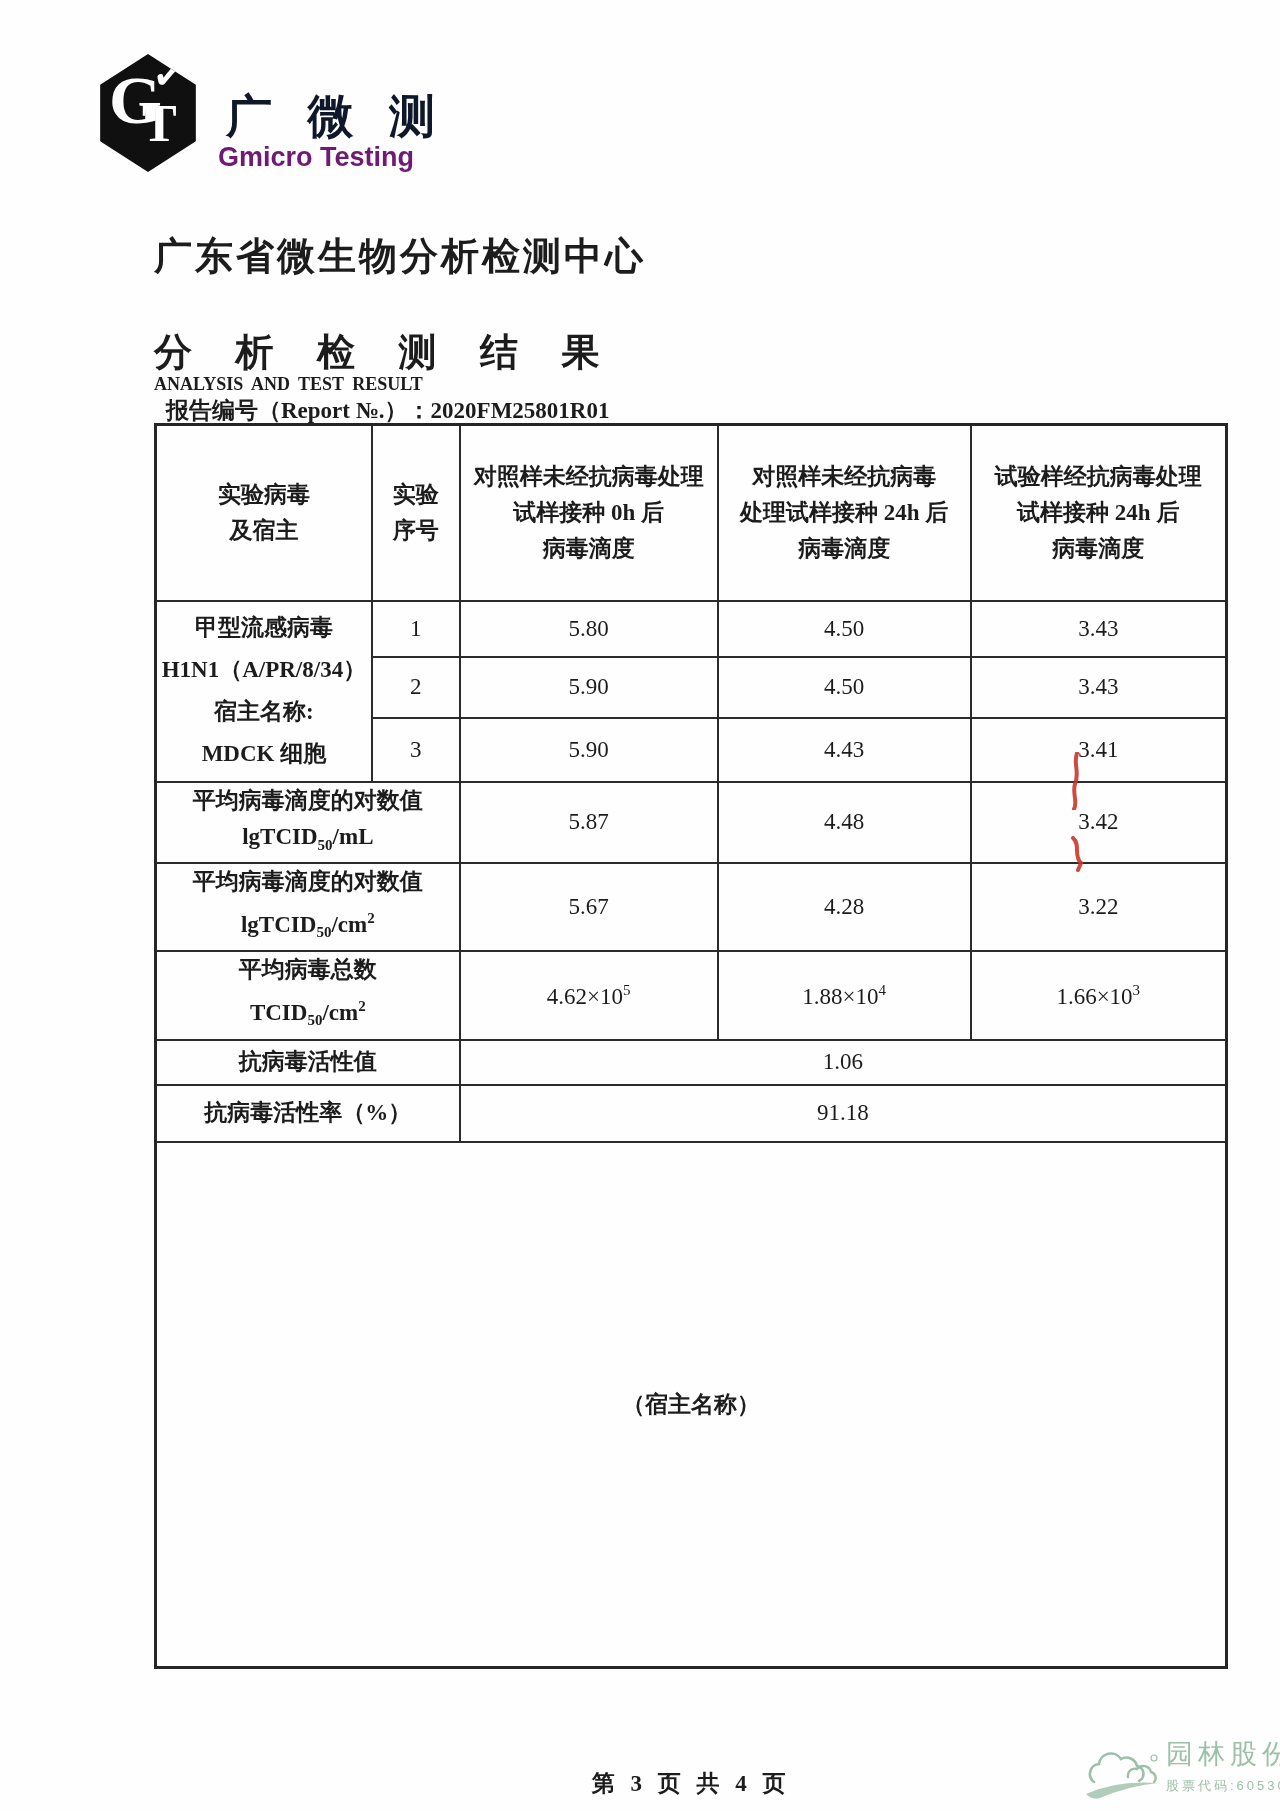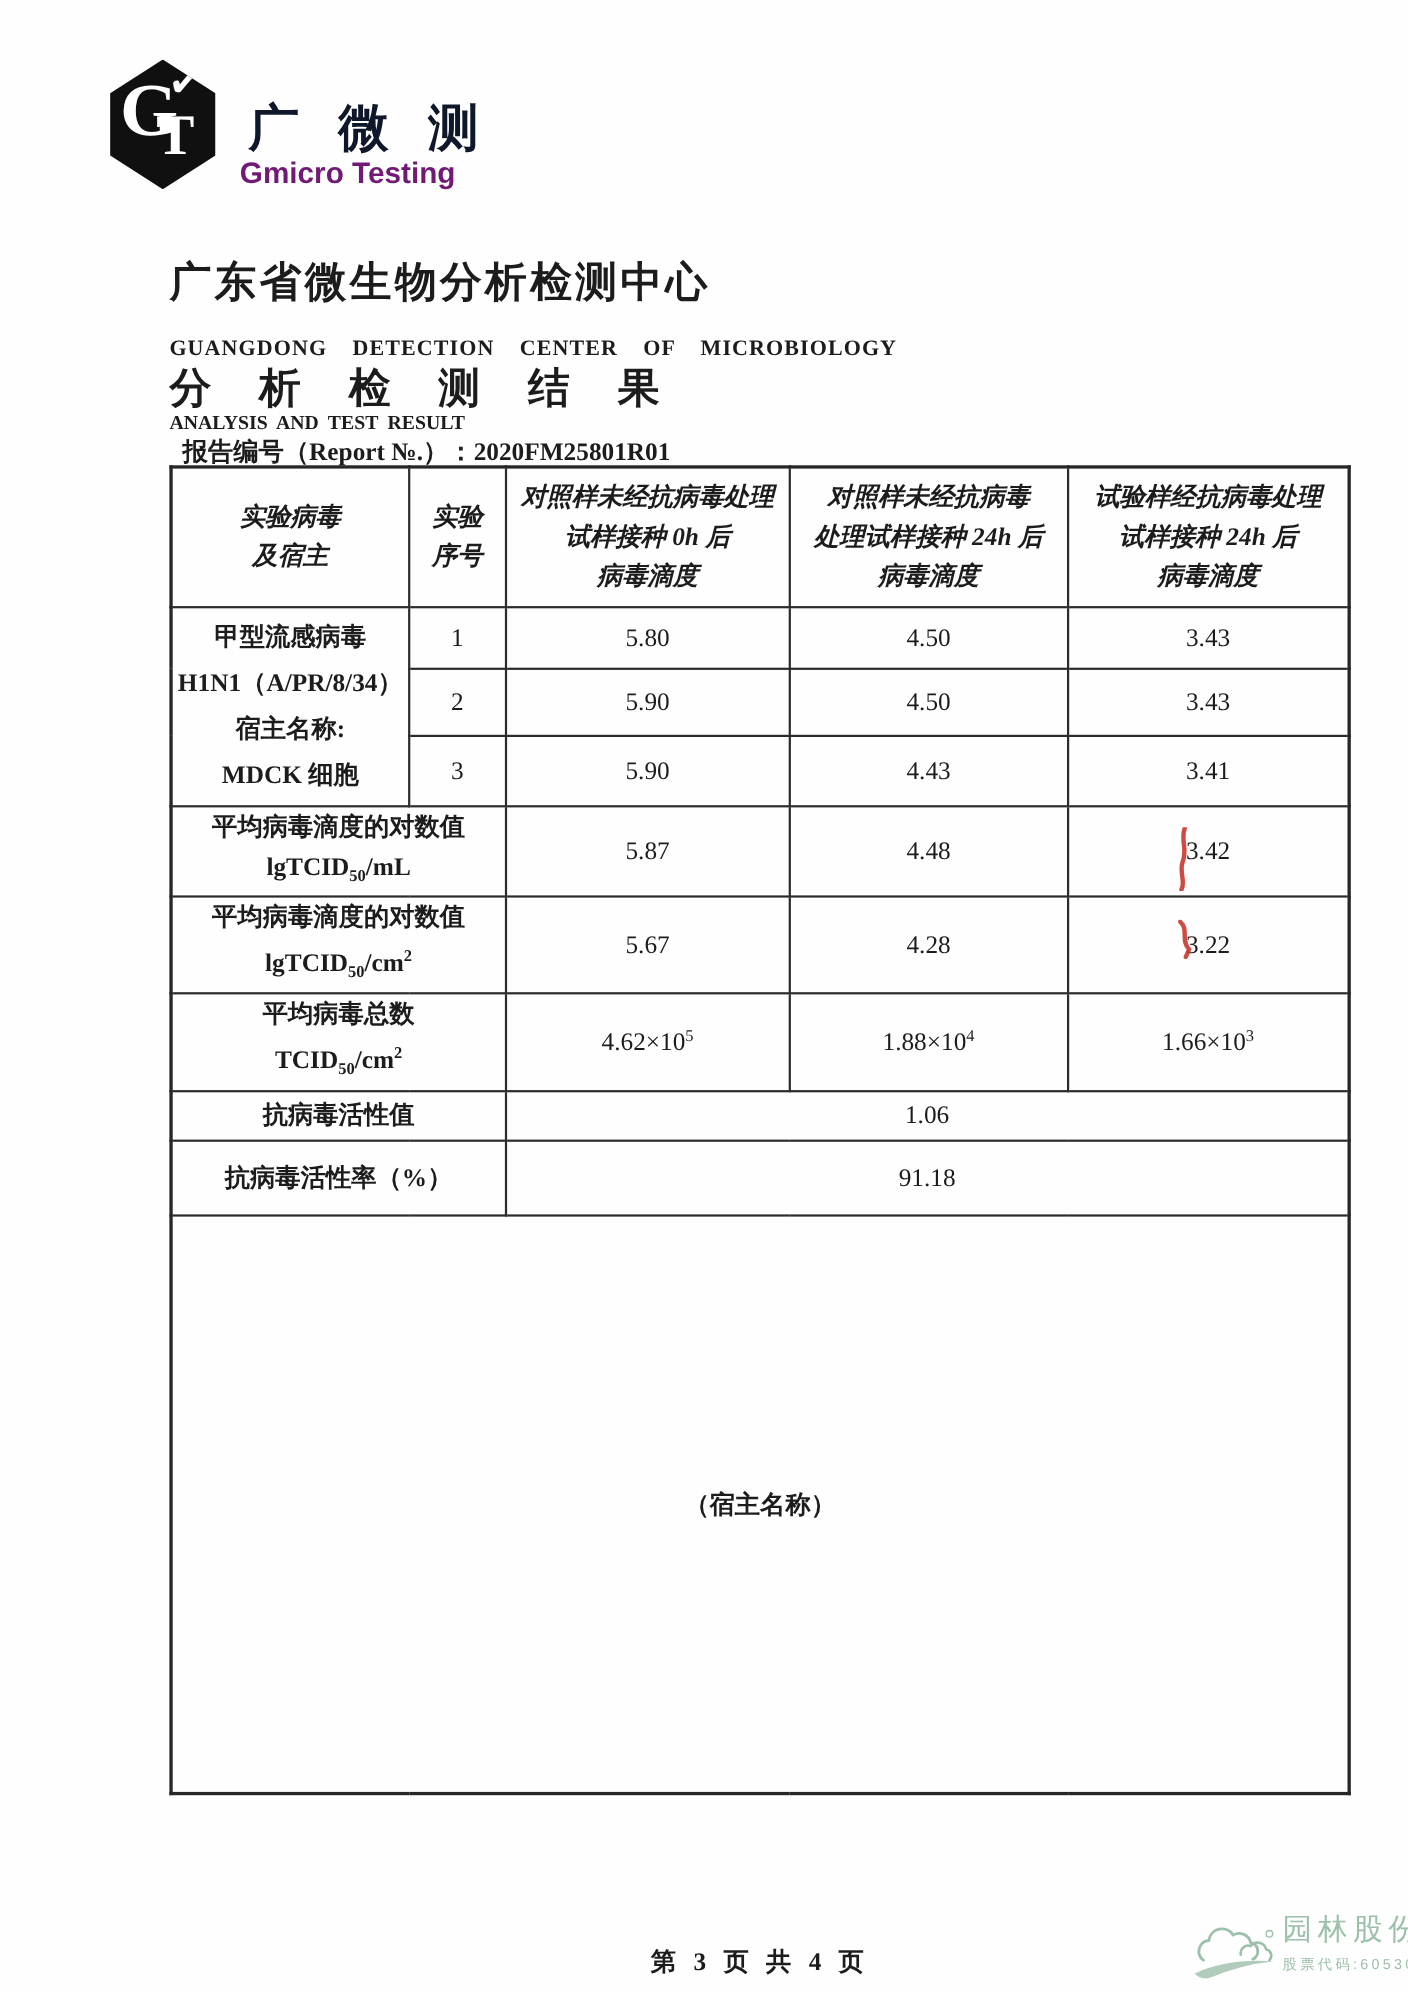--- a/index.html
+++ b/index.html
@@ -29,23 +29,23 @@
   .title-cn{top:327px;font-size:38px;font-weight:bold;letter-spacing:17px;}
   .title-en{top:374px;font-size:18px;font-weight:bold;word-spacing:4px;}
   .report-line{position:absolute;left:166px;top:395px;font-size:23px;font-weight:bold;white-space:nowrap;}
   
   table.report{position:absolute;left:154px;top:423px;width:1074px;
     border-collapse:collapse;table-layout:fixed;border:3px solid #262626;}
   table.report td{border:2px solid #2b2b2b;text-align:center;vertical-align:middle;
     padding:0;font-size:23px;}
   td.cjk{font-weight:bold;line-height:36px;}
   td.num{font-weight:normal;font-size:24px;}
-  tr.h-header{height:127px;font-style:italic;} tr.h-r1{height:56px;} tr.h-r2{height:61px;} tr.h-r3{height:64px;}
+  tr.h-header{height:176px;} tr.h-r1{height:56px;} tr.h-r2{height:61px;} tr.h-r3{height:64px;}
   tr.h-avg1{height:75px;} tr.h-avg2{height:76px;} tr.h-total{height:74px;}
-  tr.h-actv{height:45px;} tr.h-actr{height:68px;} tr.h-blank{height:526px;}
+  tr.h-actv{height:45px;} tr.h-actr{height:57px;} tr.h-blank{height:526px;}
   td.blank-cell{vertical-align:top;padding-top:34px;font-weight:bold;font-size:23px;}
   .line{display:block;}
   .virus-cell .line{line-height:42px;}
   sub.s50{font-size:15px;} sup.sx{font-size:15px;}
   
   .page-footer{position:absolute;left:154px;top:1768px;width:1074px;text-align:center;
     font-size:23px;font-weight:bold;letter-spacing:5px;}
   .red-mark{position:absolute;}
   .wm{position:absolute;left:1082px;top:1736px;width:196px;}
   .wm-cloud{position:absolute;left:0;top:8px;}
@@ -64,21 +64,20 @@
     <div class="hex">
       <span class="g">G</span>
       <span class="t">T</span>
       <span class="check">✓</span>
     </div>
     <div class="brand-cn">广 微 测</div>
     <div class="brand-en">Gmicro Testing</div>
   </div>
 
   <div class="hline org-cn">广东省微生物分析检测中心</div>
-  <div class="hline org-en">GUANGDONG DETECTION CENTER OF MICROBIOLOGY</div>
   <div class="hline title-cn">分 析 检 测 结 果</div>
   <div class="hline title-en">ANALYSIS AND TEST RESULT</div>
   <div class="report-line">
     <span>报告编号（Report №.）：</span><span>2020FM25801R01</span>
   </div>
 
   <table class="report">
     <colgroup>
       <col style="width:20.2%">
         <col style="width:8.2%">

